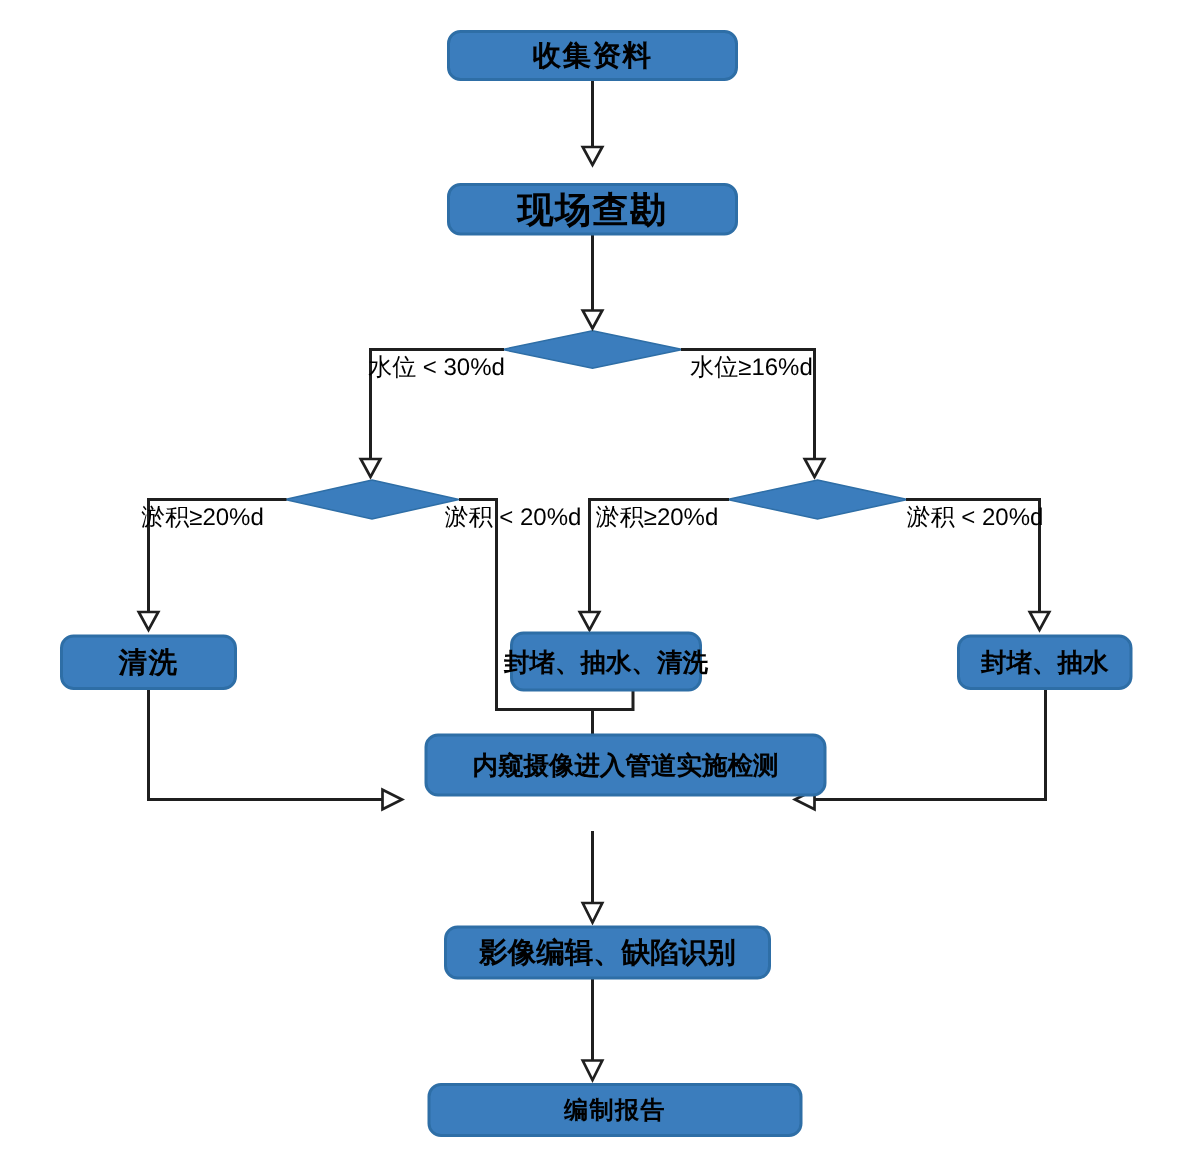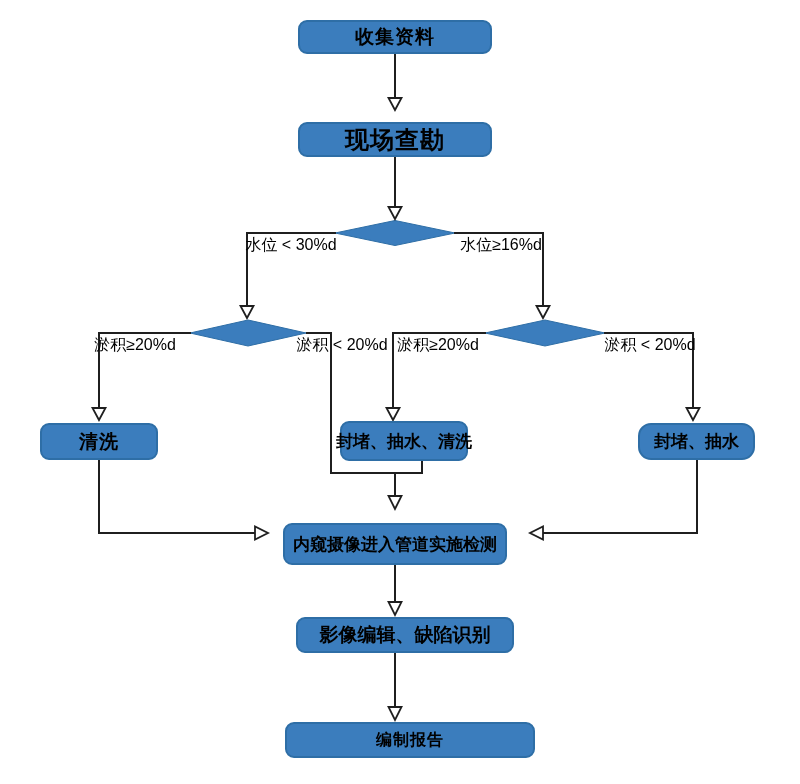--- a/index.html
+++ b/index.html
@@ -37,22 +37,22 @@
     color:var(--text);
     font-weight:600;
     letter-spacing:1px;
     white-space:nowrap;
     text-align:center;
   }
   #node-collect {left:298px;top:20px; width:194px;height:34px;font-size:19px;}
   #node-survey  {left:298px;top:122px;width:194px;height:35px;font-size:24px;}
   #node-clean   {left:40px; top:423px;width:118px;height:37px;font-size:19px;}
   #node-bpc     {left:340px;top:421px;width:128px;height:40px;font-size:17px;letter-spacing:0;}
-  #node-bp      {left:638px;top:423px;width:117px;height:37px;font-size:17px;letter-spacing:0;border-radius:13px;}
-  #node-inspect {left:283px;top:523px;width:224px;height:42px;font-size:17px;letter-spacing:0;}
+  #node-bp      {left:638px;top:423px;width:117px;height:37px;font-size:17px;letter-spacing:0;}
+  #node-inspect {left:283px;top:489px;width:268px;height:42px;font-size:17px;letter-spacing:0;}
   #node-edit    {left:285px;top:617px;width:218px;height:36px;font-size:19px;letter-spacing:0;margin-left:11px;}
   #node-report  {left:285px;top:722px;width:250px;height:36px;font-size:16px;}
   .branch-label{
     position:absolute;
     color:var(--text);
     font-size:16px;
     font-weight:500;
     text-align:center;
     white-space:nowrap;
     letter-spacing:0;

